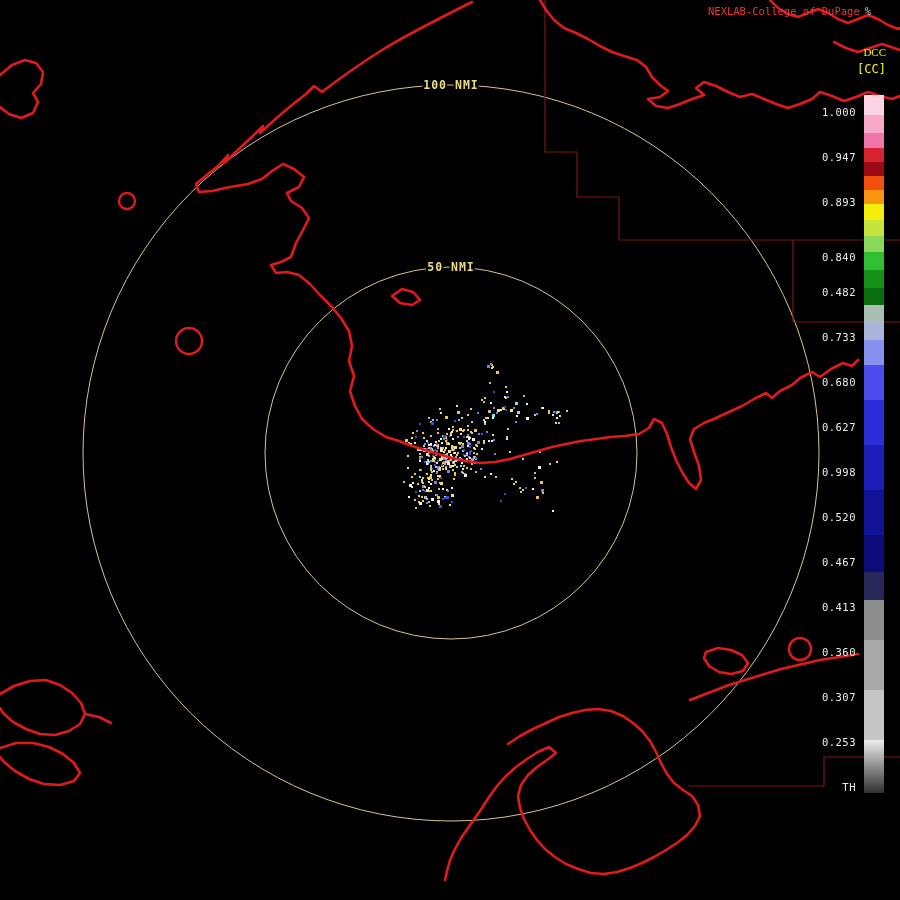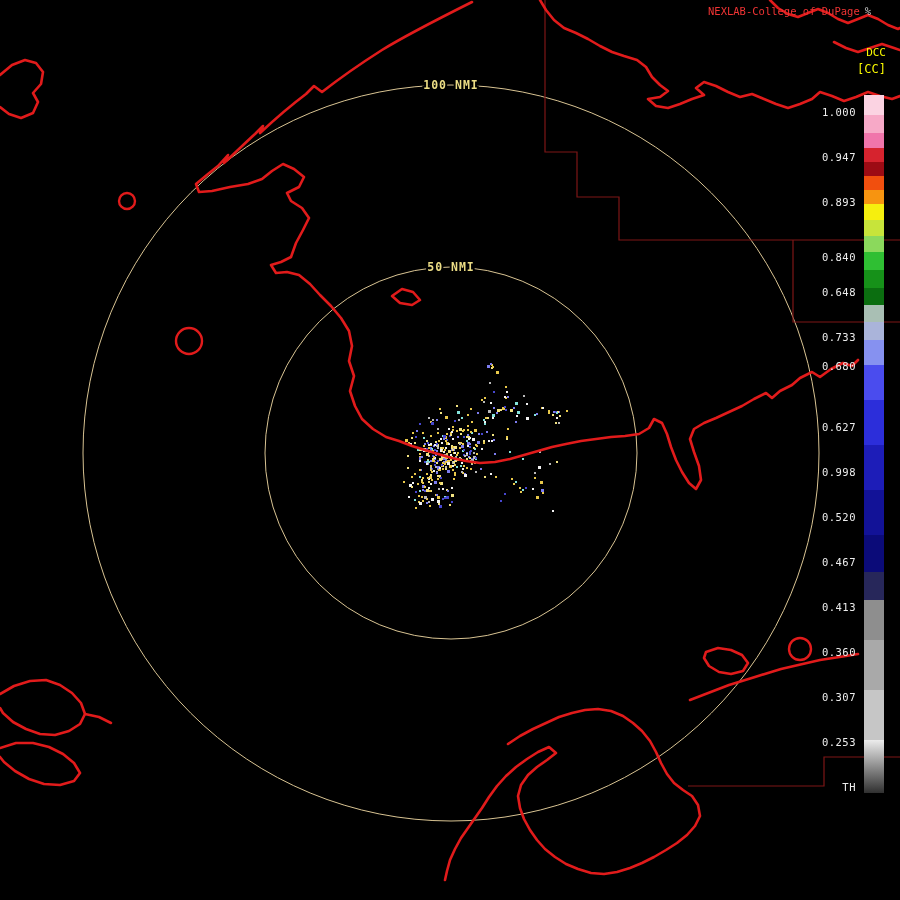--- a/index.html
+++ b/index.html
@@ -501,21 +501,21 @@
       <circle cx="189" cy="341" r="13" fill="none" stroke="#e11b1b" stroke-width="2.4"></circle>
       <circle cx="800" cy="649" r="11" fill="none" stroke="#e11b1b" stroke-width="2.4"></circle>
       <text x="451" y="89" fill="#ecdd85" text-anchor="middle" font-size="11.5" font-weight="bold" letter-spacing="1" paint-order="stroke" stroke="#000" stroke-width="4" font-family="&quot;DejaVu Sans Mono&quot;,&quot;Liberation Mono&quot;,monospace">100 NMI</text>
       <text x="451" y="271" fill="#ecdd85" text-anchor="middle" font-size="11.5" font-weight="bold" letter-spacing="1" paint-order="stroke" stroke="#000" stroke-width="4" font-family="&quot;DejaVu Sans Mono&quot;,&quot;Liberation Mono&quot;,monospace">50 NMI</text>
     </svg>
 
   <div class="site-title" style="color: rgb(240, 52, 52);">
     <span>NEXLAB-College of DuPage</span><span class="logo" style="color: rgb(201, 201, 201);">%</span>
   </div>
 
-  <div class="prod" style="color: rgb(248, 248, 0);">DCC</div>
+  <div class="prod" style="color: rgb(248, 248, 0); font-family: Liberation Serif, serif;">DCC</div>
   <div class="unit" style="color: rgb(248, 248, 0);">[CC]</div>
 
   <div id="colorbar">
     <div>
         <div class="cb-seg" style="height: 20px; background: rgb(251, 211, 226);"></div>
         <div class="cb-seg" style="height: 18px; background: rgb(247, 169, 199);"></div>
         <div class="cb-seg" style="height: 15px; background: rgb(240, 117, 171);"></div>
         <div class="cb-seg" style="height: 14px; background: rgb(214, 35, 46);"></div>
         <div class="cb-seg" style="height: 14px; background: rgb(156, 11, 20);"></div>
         <div class="cb-seg" style="height: 14px; background: rgb(241, 79, 14);"></div>
@@ -539,23 +539,23 @@
         <div class="cb-seg" style="height: 50px; background: rgb(169, 169, 169);"></div>
         <div class="cb-seg" style="height: 50px; background: rgb(198, 198, 198);"></div>
         <div class="cb-seg" style="height: 53px; background: linear-gradient(rgb(236, 236, 236), rgb(48, 48, 48));"></div>
       </div>
   </div>
   <div id="ticks">
       <div class="cb-tick" style="top: 106px; color: rgb(237, 237, 237);">1.000</div>
       <div class="cb-tick" style="top: 151px; color: rgb(237, 237, 237);">0.947</div>
       <div class="cb-tick" style="top: 196px; color: rgb(237, 237, 237);">0.893</div>
       <div class="cb-tick" style="top: 251px; color: rgb(237, 237, 237);">0.840</div>
-      <div class="cb-tick" style="top: 286px; color: rgb(237, 237, 237);">0.648</div>
+      <div class="cb-tick" style="top: 286px; color: rgb(237, 237, 237);">0.482</div>
       <div class="cb-tick" style="top: 331px; color: rgb(237, 237, 237);">0.733</div>
-      <div class="cb-tick" style="top: 360px; color: rgb(237, 237, 237);">0.680</div>
+      <div class="cb-tick" style="top: 376px; color: rgb(237, 237, 237);">0.680</div>
       <div class="cb-tick" style="top: 421px; color: rgb(237, 237, 237);">0.627</div>
       <div class="cb-tick" style="top: 466px; color: rgb(237, 237, 237);">0.998</div>
       <div class="cb-tick" style="top: 511px; color: rgb(237, 237, 237);">0.520</div>
       <div class="cb-tick" style="top: 556px; color: rgb(237, 237, 237);">0.467</div>
       <div class="cb-tick" style="top: 601px; color: rgb(237, 237, 237);">0.413</div>
       <div class="cb-tick" style="top: 646px; color: rgb(237, 237, 237);">0.360</div>
       <div class="cb-tick" style="top: 691px; color: rgb(237, 237, 237);">0.307</div>
       <div class="cb-tick" style="top: 736px; color: rgb(237, 237, 237);">0.253</div>
       <div class="cb-tick" style="top: 781px; color: rgb(237, 237, 237);">TH</div>
     </div>

